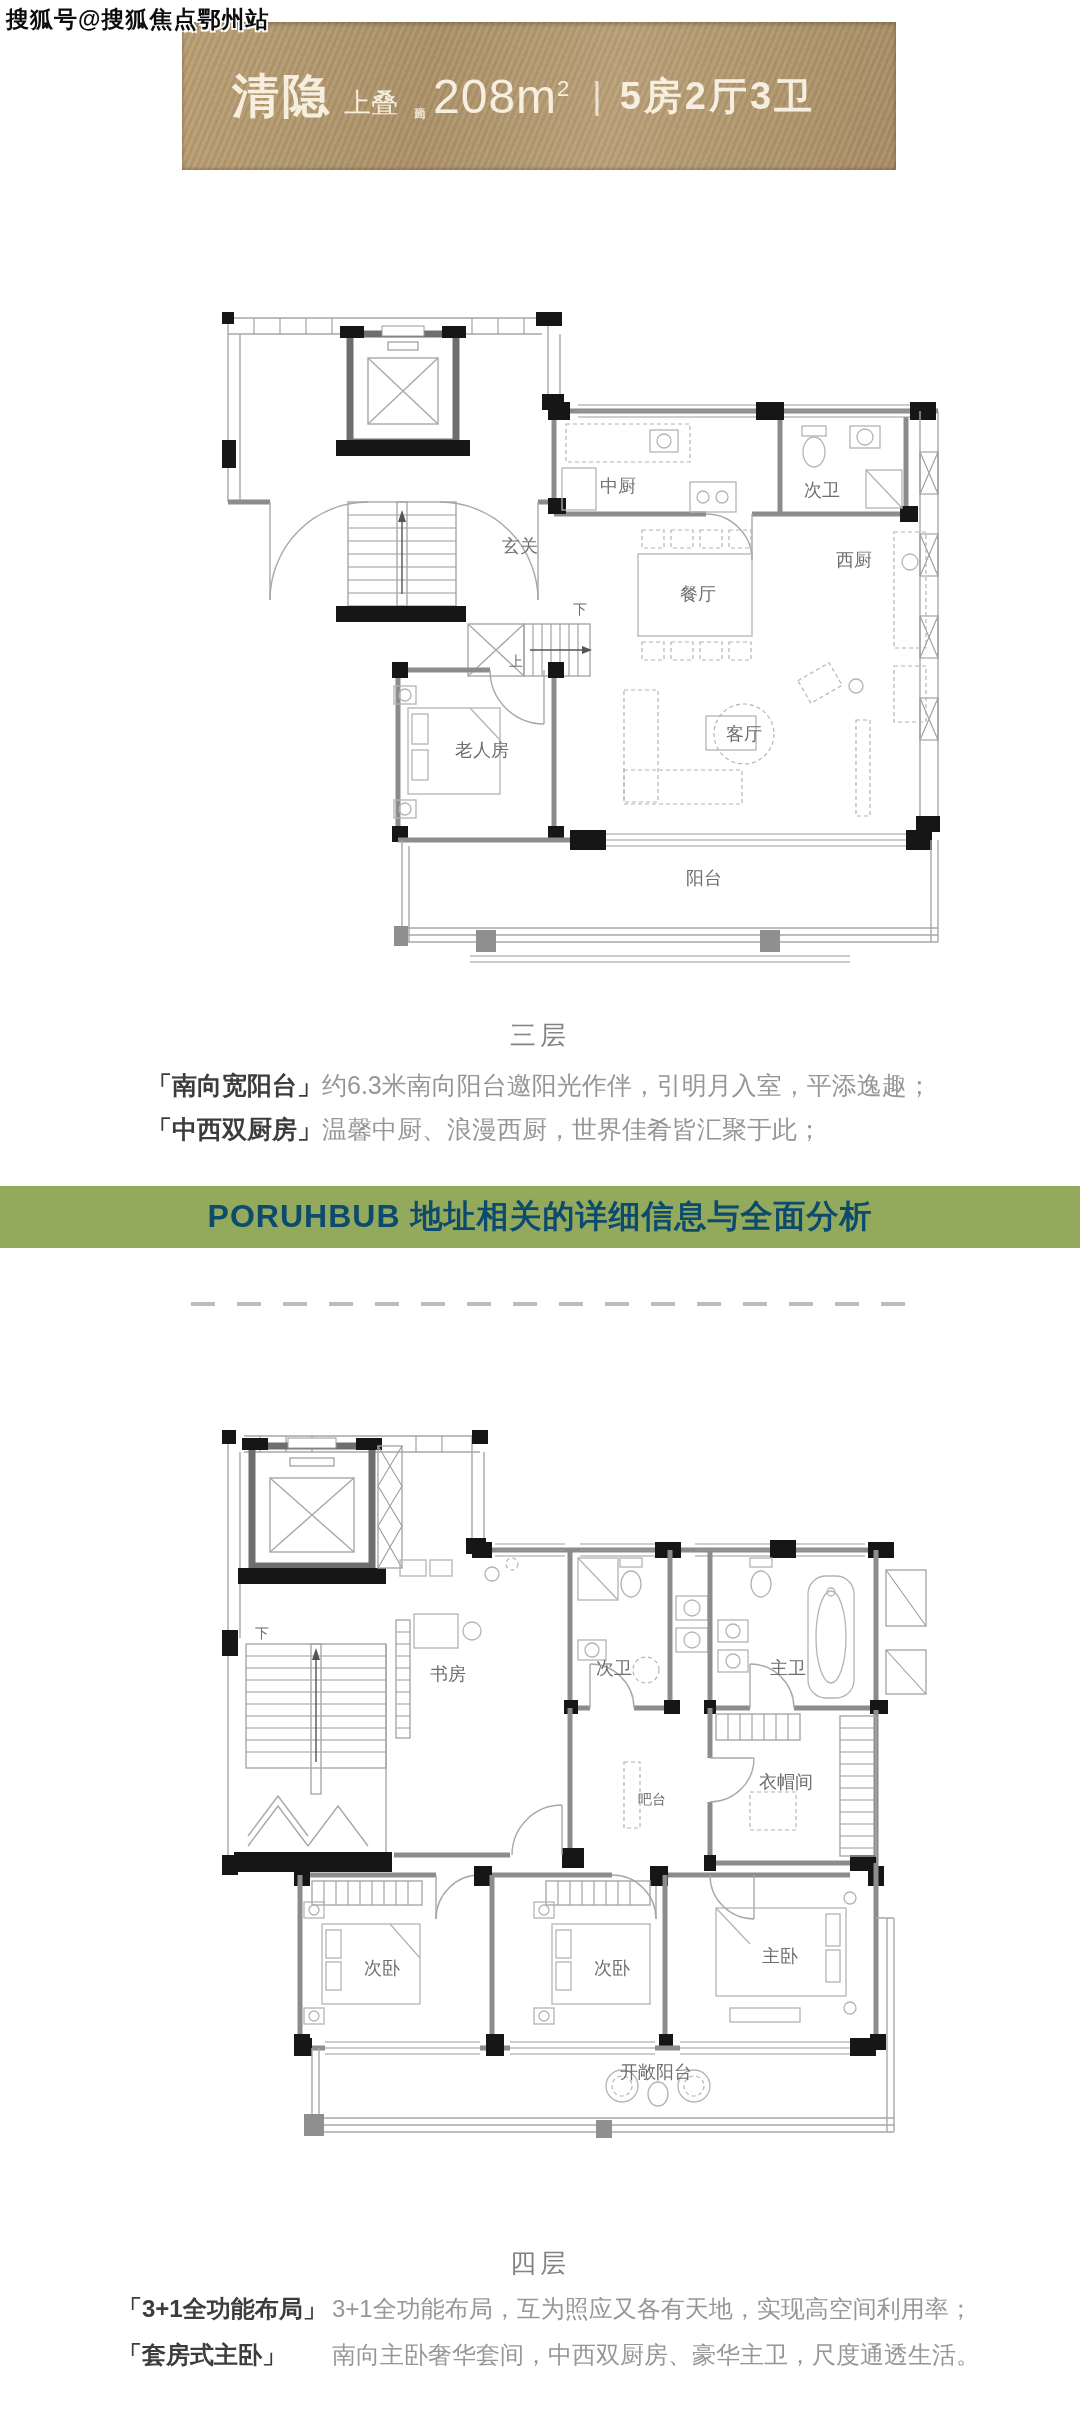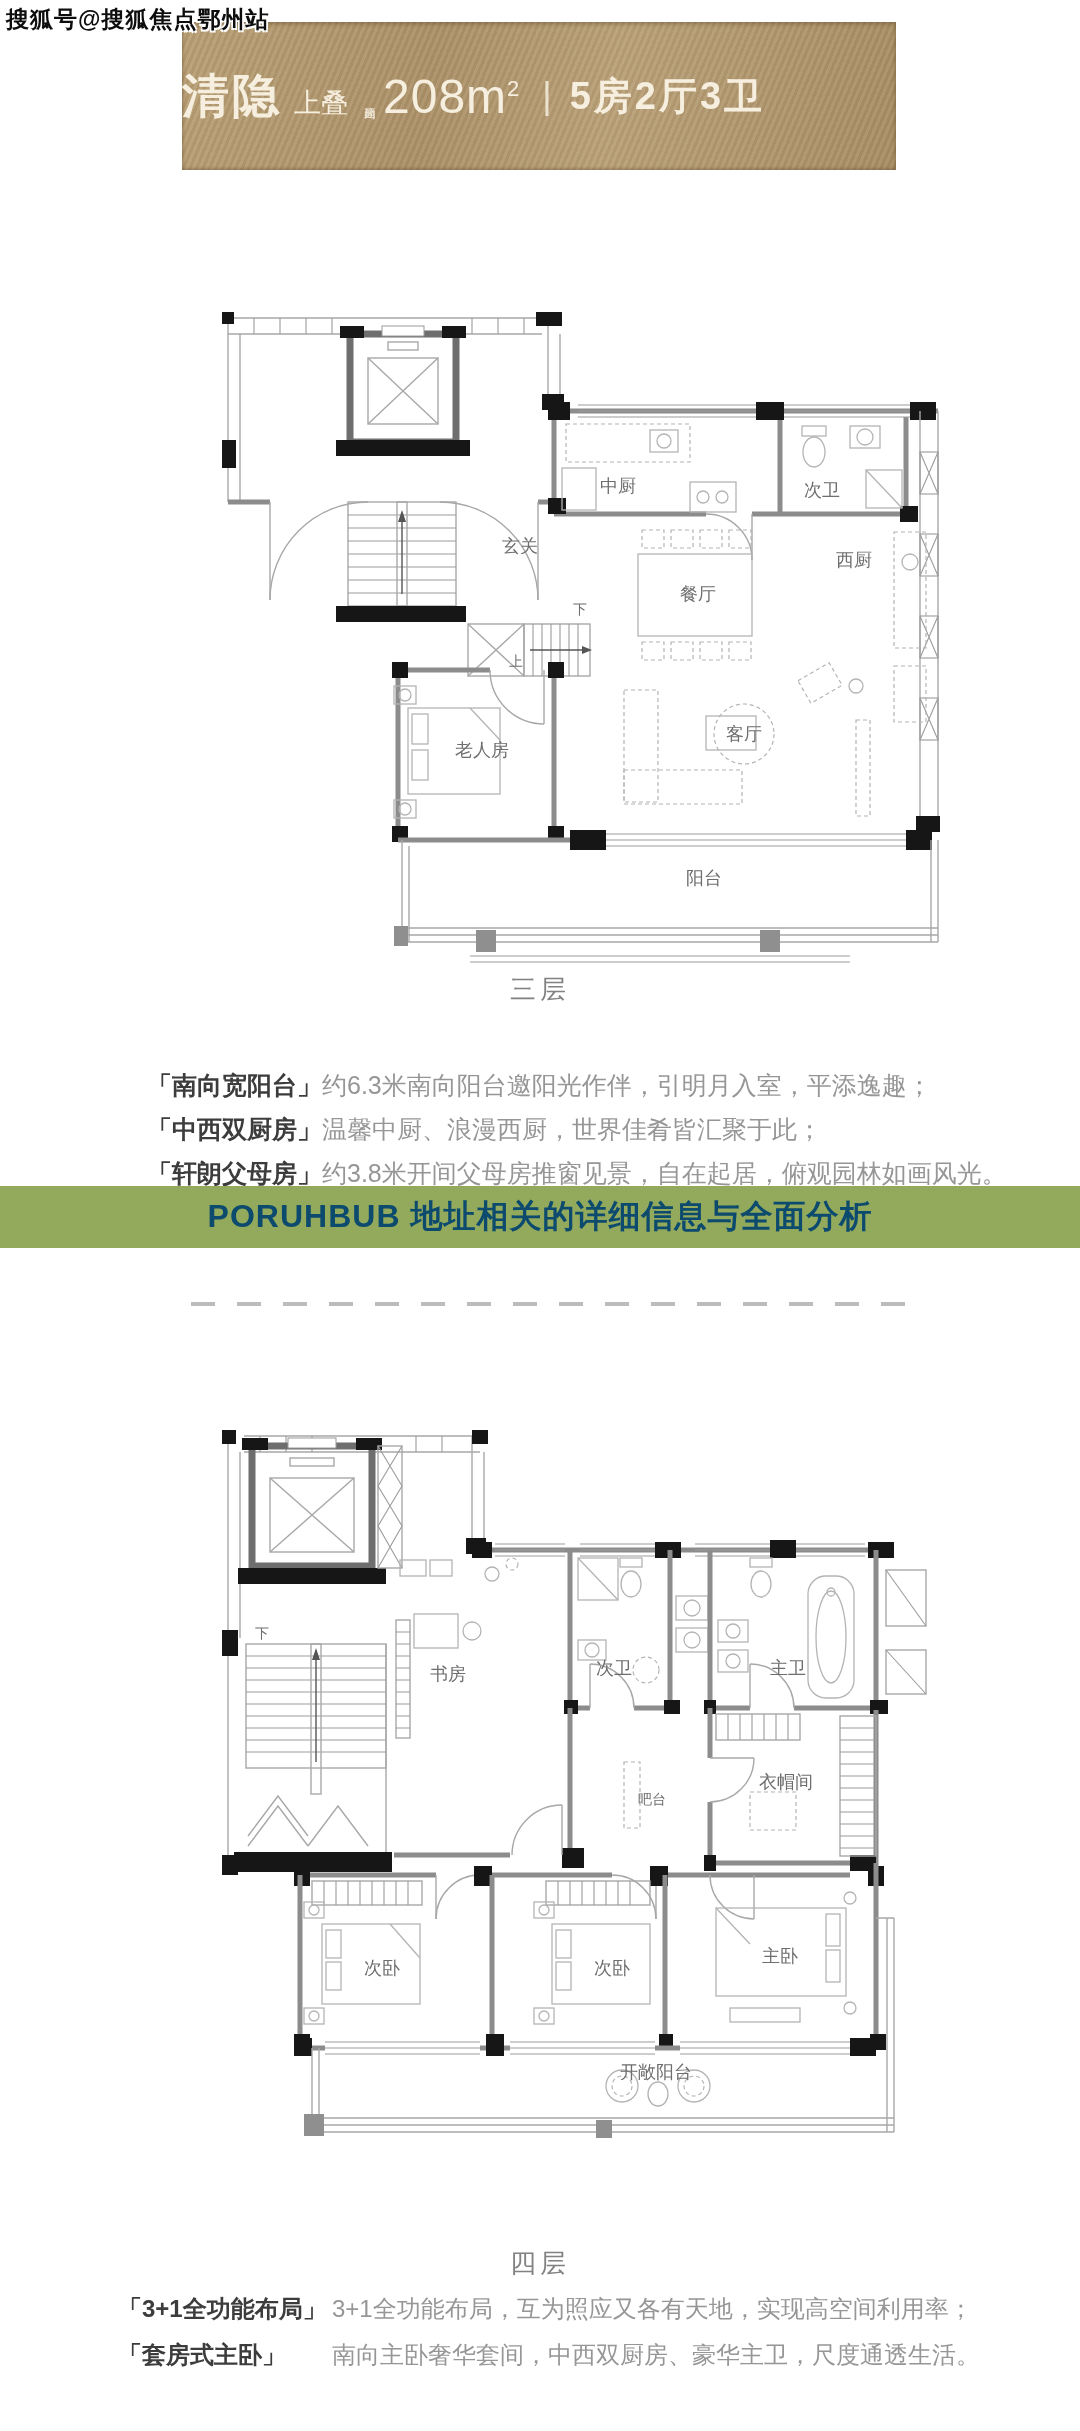--- a/index.html
+++ b/index.html
@@ -11,21 +11,21 @@
     color:#0d0d0d;letter-spacing:1px;
     text-shadow:1.5px 1.5px 0 #fff,-1.5px -1.5px 0 #fff,1.5px -1.5px 0 #fff,-1.5px 1.5px 0 #fff;}
 
   
   .gold-banner{position:absolute;left:182px;top:22px;width:714px;height:148px;z-index:2;
     background-color:#b0966b;
     background-image:
       repeating-linear-gradient(113deg,rgba(255,255,255,.06) 0 3px,rgba(70,50,25,.06) 3px 6px),
       linear-gradient(100deg,#b89e74 0%,#ab9168 35%,#b9a077 60%,#a78d64 100%);
     box-shadow:inset 0 2px 4px rgba(60,45,20,.35), inset 0 -2px 3px rgba(60,45,20,.2);
-    display:flex;align-items:center;box-sizing:border-box;color:#f6efdf;}
+    display:flex;align-items:center;padding-left:50px;box-sizing:border-box;color:#f6efdf;}
   .gb-title{font-size:47px;font-weight:600;letter-spacing:3px;}
   .gb-sub{font-size:27px;font-weight:500;margin-left:12px;margin-top:14px;}
   .gb-area-label{font-size:11px;opacity:.9;margin-left:16px;margin-top:6px;
     writing-mode:vertical-rl;letter-spacing:1px;line-height:1;}
   .gb-area{font-size:48px;font-weight:300;margin-left:8px;letter-spacing:1px;}
   .gb-area sup{font-size:22px;font-weight:300;}
   .gb-sep{font-size:36px;font-weight:200;margin:0 18px 0 22px;opacity:.85;}
   .gb-spec{font-size:38px;font-weight:700;letter-spacing:3px;}
 
   
@@ -41,21 +41,21 @@
   .furnD{stroke:#b4b4b4;stroke-width:1.2;fill:none;stroke-dasharray:4 3;}
   .win{stroke:#9c9c9c;stroke-width:1.1;fill:none;}
   .post{fill:#8f8f8f;stroke:none;}
   .arrowln{stroke:#555;stroke-width:1.4;fill:none;}
   .lbl{font-size:18px;fill:#6e6e6e;text-anchor:middle;font-family:"Liberation Sans","DejaVu Sans",sans-serif;}
   .lblS{font-size:14px;fill:#6e6e6e;text-anchor:middle;font-family:"Liberation Sans","DejaVu Sans",sans-serif;}
 
   
   .caption{position:absolute;left:0;width:1080px;text-align:center;font-size:26px;
     color:#828282;letter-spacing:4px;}
-  #caption3{top:972px;}
+  #caption3{top:1018px;}
   #caption4{top:2246px;}
 
   
   .features{position:absolute;color:#969696;font-size:25px;line-height:34px;}
   #features3{left:147px;top:1068px;width:860px;}
   #features3 .frow{margin-bottom:10px;white-space:nowrap;}
   .flabel{font-weight:700;color:#3c3c3c;}
   .fdesc{color:#969696;}
   #features4{left:118px;top:2292px;width:900px;font-size:24px;}
   #features4 .frow{display:flex;margin-bottom:12px;white-space:nowrap;}
@@ -244,23 +244,20 @@
 
   <div id="caption3" class="caption">三层</div>
 
   <div id="features3" class="features">
     <div class="frow">
       <span class="flabel">「南向宽阳台」</span><span class="fdesc">约6.3米南向阳台邀阳光作伴，引明月入室，平添逸趣；</span>
     </div>
     <div class="frow">
       <span class="flabel">「中西双厨房」</span><span class="fdesc">温馨中厨、浪漫西厨，世界佳肴皆汇聚于此；</span>
     </div>
-    <div class="frow">
-      <span class="flabel">「轩朗父母房」</span><span class="fdesc">约3.8米开间父母房推窗见景，自在起居，俯观园林如画风光。</span>
-    </div>
   </div>
 
   <div class="ad-banner">
     <span>PORUHBUB 地址相关的详细信息与全面分析</span>
   </div>
 
   <div class="dashes"></div>
 
   <svg id="plan4" class="plan" width="790" height="872" viewBox="0 0 790 872">
 

